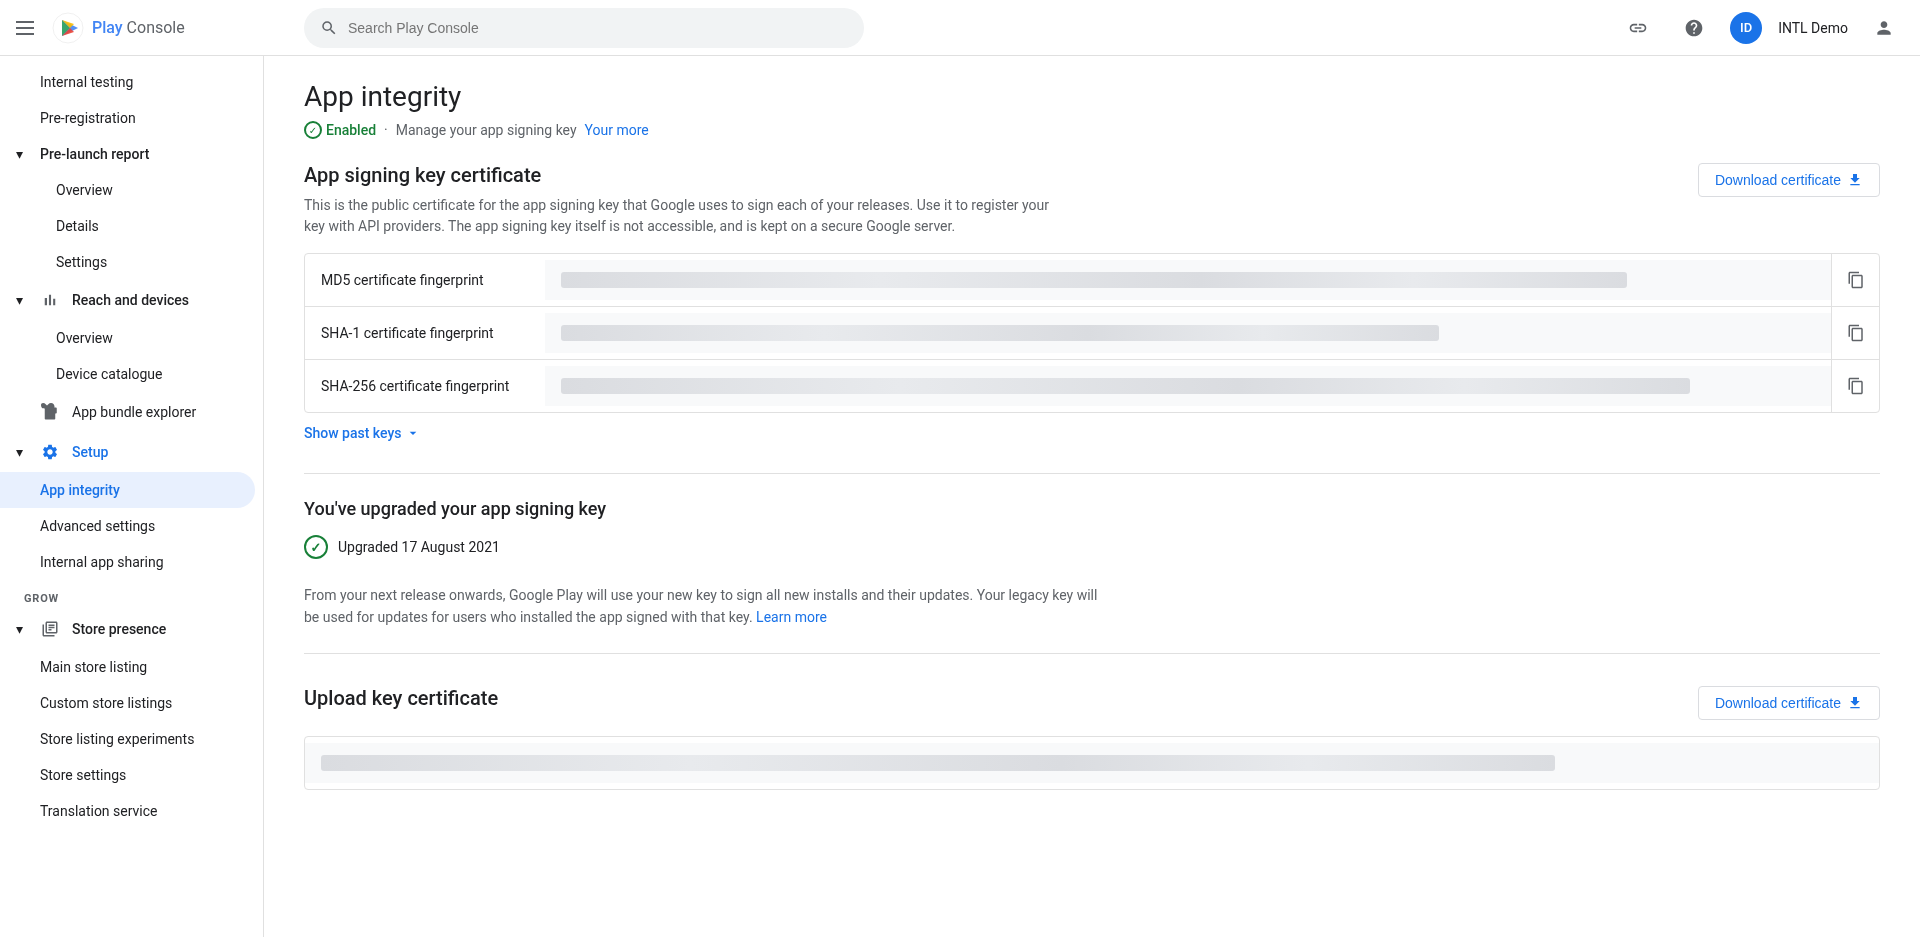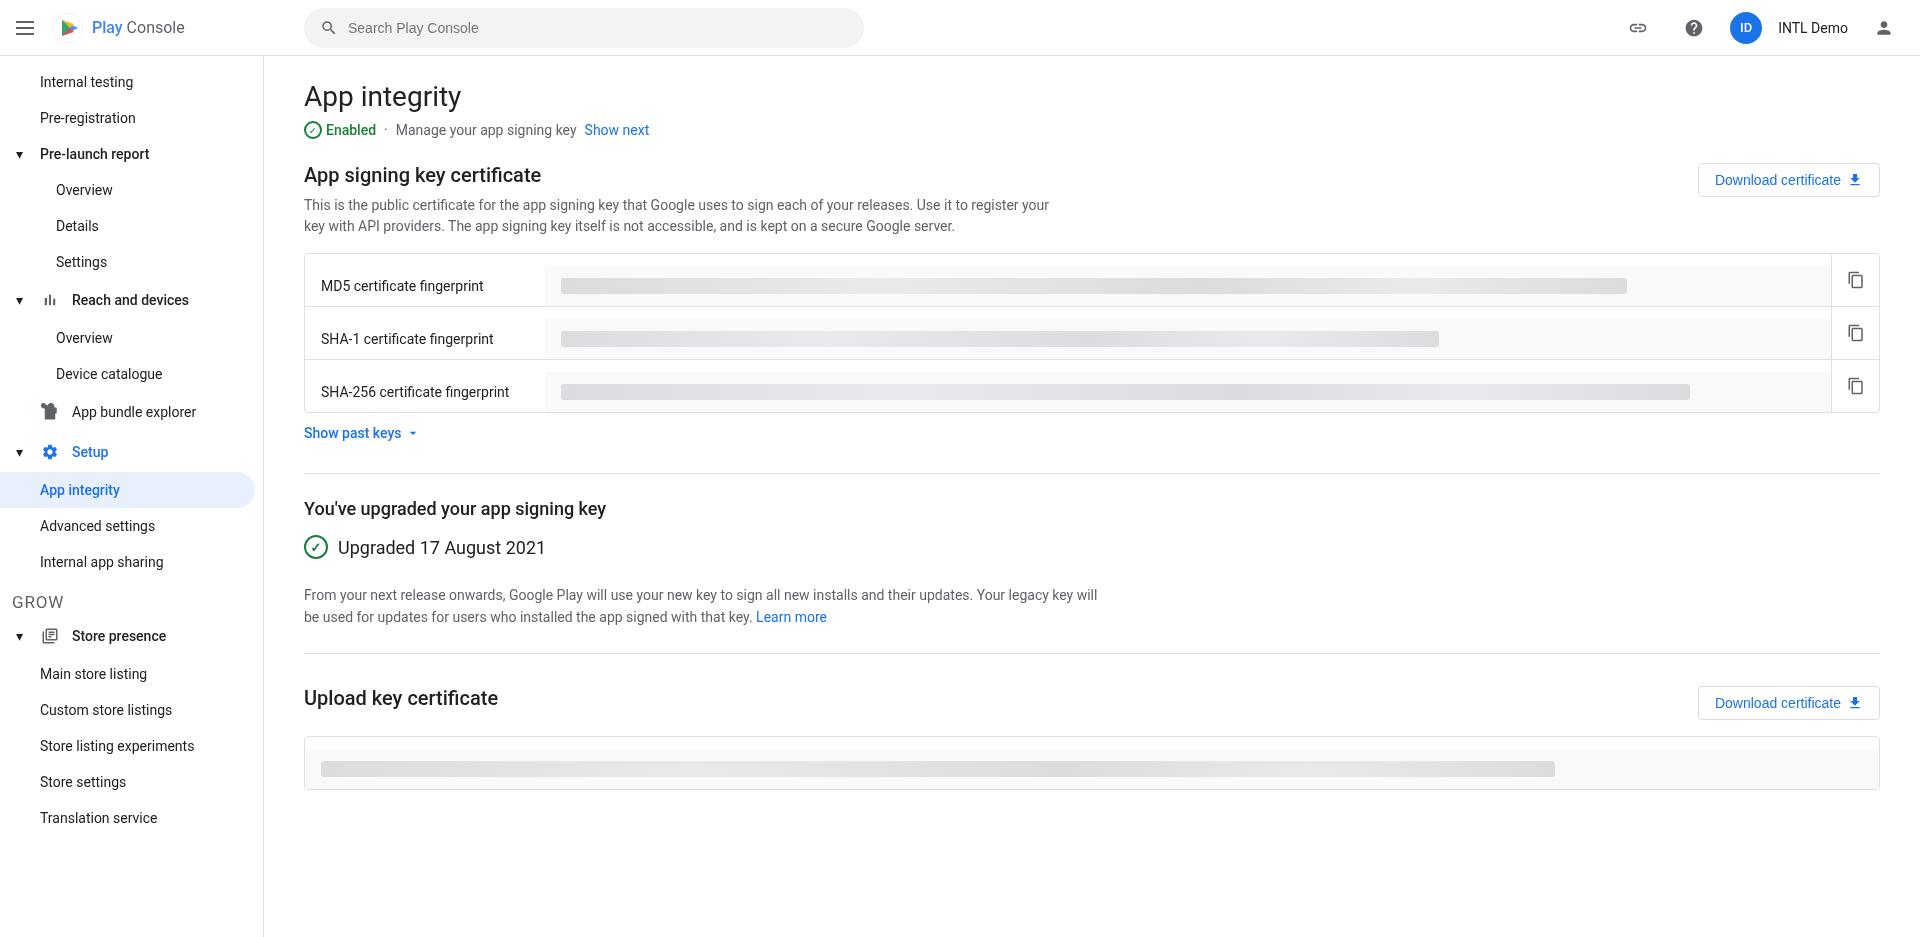--- a/index.html
+++ b/index.html
@@ -50,21 +50,21 @@
     .sidebar-item.indent2 { padding-left: 56px; }
 
     .sidebar-section-header {
       display: flex; align-items: center; padding: 10px 16px 10px 16px;
       cursor: pointer; font-size: 14px; color: #202124; font-weight: 500;
     }
     .chevron { margin-right: 8px; display: inline-block; width: 16px; }
     .sidebar-icon { margin-right: 12px; width: 20px; height: 20px; display: flex; align-items: center; justify-content: center; flex-shrink: 0; }
 
     .sidebar-grow-label {
-      font-size: 17px; font-weight: 400; color: #5f6368; padding: 12px 12px 4px;
+      font-size: 11px; font-weight: 700; color: #5f6368; padding: 12px 24px 4px;
       letter-spacing: 0.8px; text-transform: uppercase;
     }
 
     
     .main-content {
       flex: 1; overflow-y: auto; padding: 24px 40px;
       background: #fff;
     }
     .main-content::-webkit-scrollbar { width: 8px; }
     .main-content::-webkit-scrollbar-thumb { background: #dadce0; border-radius: 4px; }
@@ -87,21 +87,21 @@
 
     .download-btn {
       display: flex; align-items: center; gap: 6px; padding: 8px 16px;
       border: 1px solid #dadce0; border-radius: 4px; cursor: pointer;
       font-size: 14px; color: #1a73e8; background: #fff; white-space: nowrap;
       flex-shrink: 0;
     }
 
     .fingerprint-table { margin-top: 16px; border: 1px solid #e0e0e0; border-radius: 4px; overflow: hidden; }
     .fingerprint-row {
-      display: flex; align-items: flex-end; border-bottom: 1px solid #e0e0e0;
+      display: flex; align-items: center; border-bottom: 1px solid #e0e0e0;
       min-height: 52px;
     }
     .fingerprint-row:last-child { border-bottom: none; }
     .fingerprint-label { width: 240px; padding: 12px 16px; font-size: 14px; color: #202124; flex-shrink: 0; }
     .fingerprint-value {
       flex: 1; padding: 12px 16px; background: #f8f9fa;
       font-family: monospace; font-size: 13px; color: #5f6368;
       overflow: hidden;
     }
     .fingerprint-blurred {
@@ -119,21 +119,21 @@
       color: #1a73e8; font-size: 14px; cursor: pointer; font-weight: 500;
     }
 
     .divider { border: none; border-top: 1px solid #e0e0e0; margin: 24px 0; }
 
     .upgraded-box { margin: 16px 0; }
     .upgraded-title { font-size: 18px; font-weight: 500; color: #202124; margin-bottom: 16px; }
     .upgraded-status { display: flex; align-items: center; gap: 10px; margin-bottom: 16px; }
     .upgraded-check { width: 24px; height: 24px; border-radius: 50%; border: 2.5px solid #188038; display: flex; align-items: center; justify-content: center; flex-shrink: 0; }
     .upgraded-check::after { content: '✓'; font-size: 13px; color: #188038; font-weight: 700; }
-    .upgraded-date { font-size: 18px; color: #202124; }
+    .upgraded-date { font-size: 14px; color: #202124; }
     .upgraded-desc { font-size: 14px; color: #5f6368; line-height: 1.6; max-width: 800px; margin-top: 25px; }
 
     .upload-section { margin-top: 32px; }
 
     
     svg { display: inline-block; vertical-align: middle; }
   </style>
 </head>
 <body>
 
@@ -294,21 +294,21 @@
 
     <h1 class="page-title">App integrity</h1>
 
     <div class="status-row">
       <div class="status-enabled">
         <div class="status-dot"></div>
         <span>Enabled</span>
       </div>
       <span>·</span>
       <span>Manage your app signing key</span>
-      <a class="link-blue">Show next</a>
+      <a class="link-blue">Your more</a>
     </div>
 
     <div class="section">
       <div class="section-header-row">
         <div>
           <h2 class="section-title">App signing key certificate</h2>
           <p class="section-desc">This is the public certificate for the app signing key that Google uses to sign each of your releases. Use it to register your key with API providers. The app signing key itself is not accessible, and is kept on a secure Google server.</p>
         </div>
         <button class="download-btn">
           <span>Download certificate</span>

